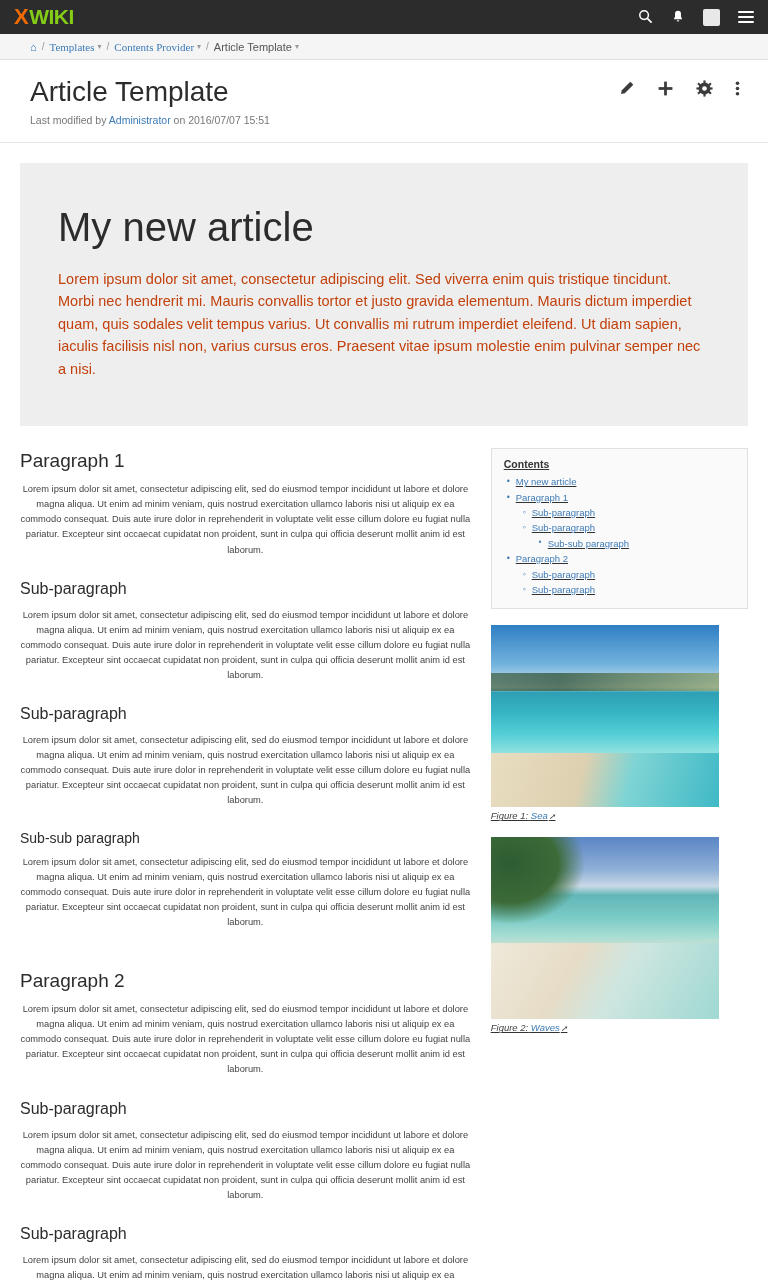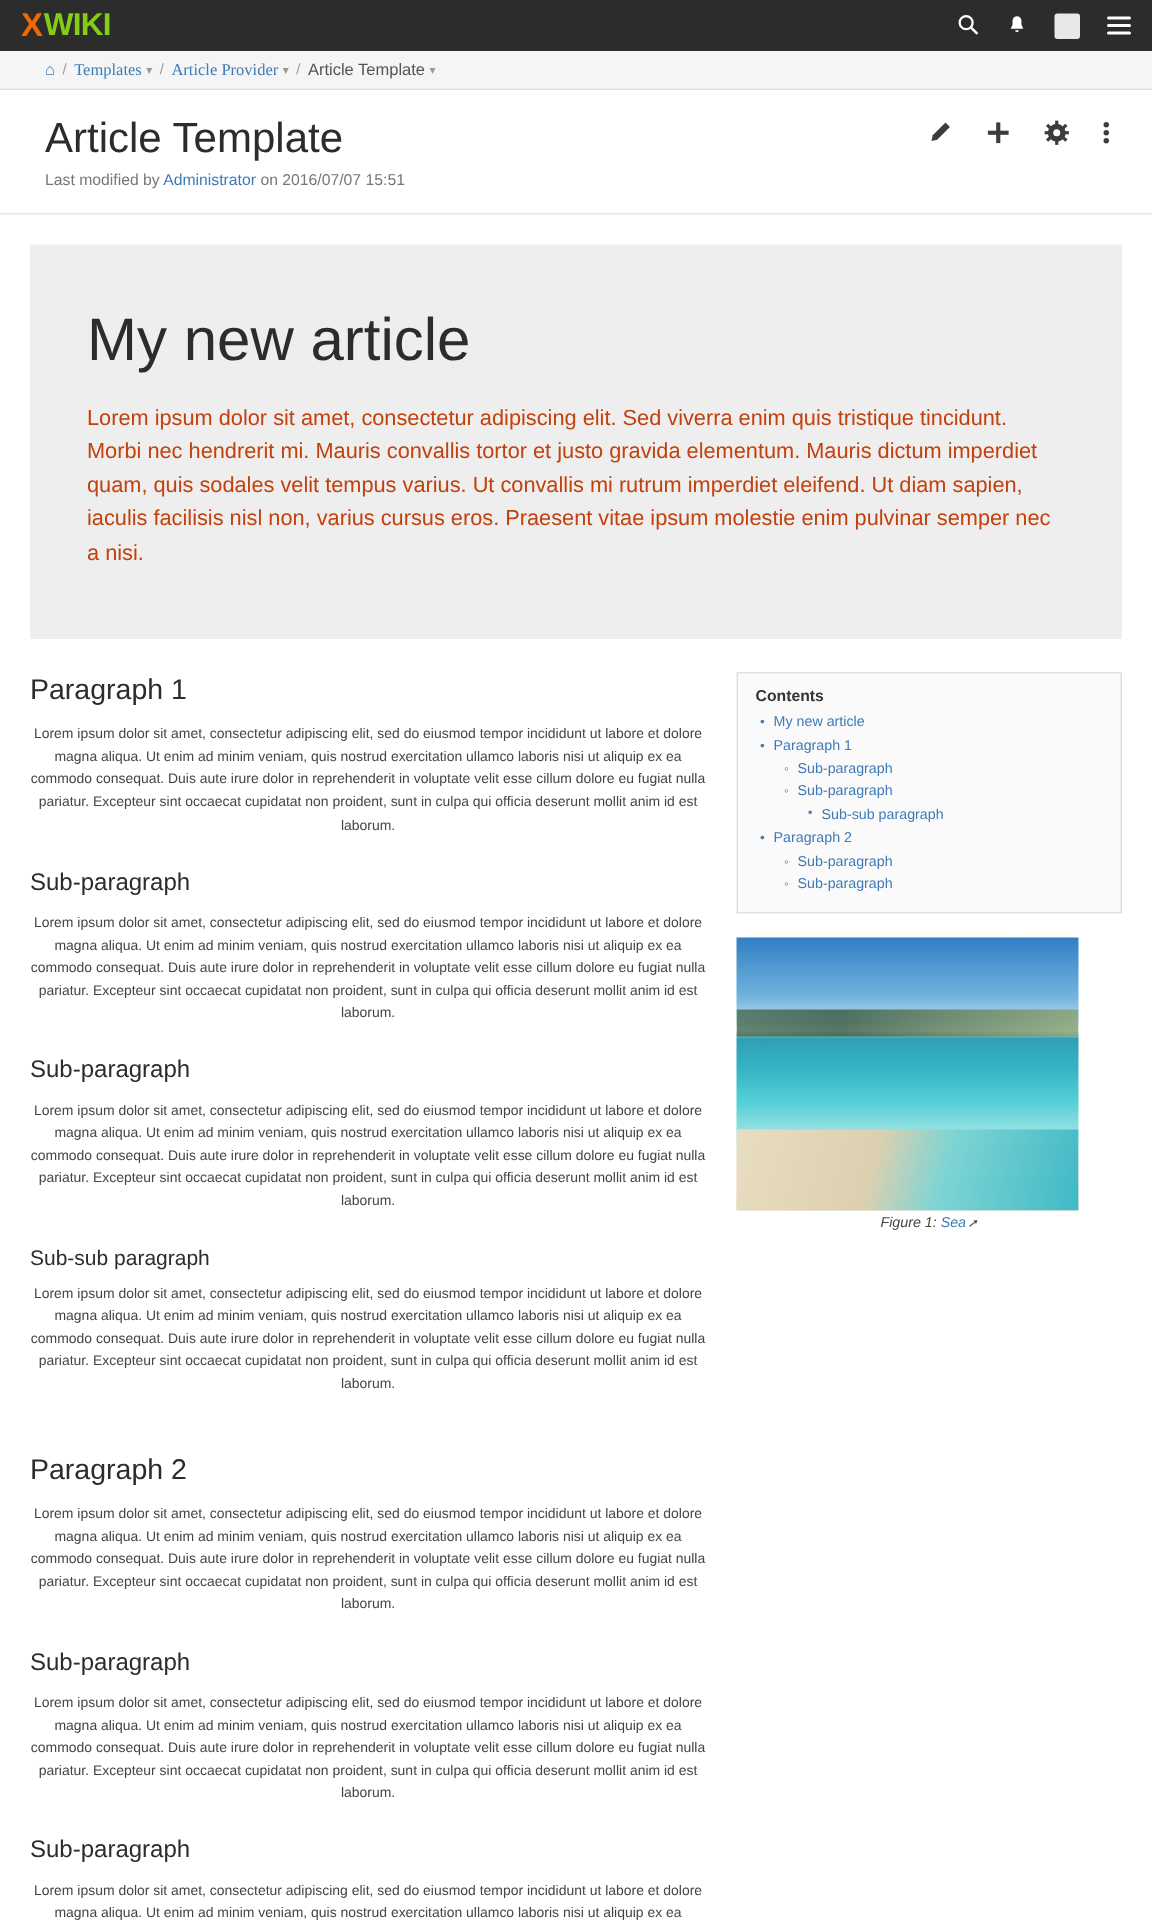--- a/index.html
+++ b/index.html
@@ -121,21 +121,21 @@
   }
 
   
   .content-wrap {
     display: flex;
     padding: 22px 20px 0 20px;
     gap: 20px;
     align-items: flex-start;
   }
   .main-col { width: 480px; }
-  .side-col { width: 274px; }
+  .side-col { width: 274px; text-decoration: underline; }
 
   .main-col h2 {
     font-size: 19px;
     font-weight: normal;
     color: #2c2c2c;
     margin: 0 0 10px 0;
     padding-top: 2px;
   }
   .main-col h3 {
     font-size: 16px;
@@ -192,21 +192,20 @@
     height: 182px;
     display: block;
     position: relative;
     overflow: hidden;
   }
   .fig-caption {
     font-size: 9.5px;
     font-style: italic;
     color: #444;
     margin-top: 3px;
-    text-align: center;
   }
   .fig-caption a { color: #3e7bb6; text-decoration: none; font-style: italic; }
   .ext-ico { font-size: 8px; margin-left: 1px; }
 
   
   .img-sea {
     background:
       linear-gradient(180deg, #2f7fc4 0%, #74b4dd 22%, #bcd9ea 31%, #ffffff 34%, #2f9fb5 37%, #35b4c4 48%, #54cfd6 60%, #8fe0e0 70%, #d9e7d2 78%, #e8e0c8 86%, #d8d2bc 100%);
     position: relative;
   }
@@ -288,21 +287,21 @@
     </span>
   </div>
 </div>
 
 <div class="breadcrumb-bar">
   <span class="home">⌂</span>
   <span class="sep">/</span>
   <a href="#">Templates</a>
   <span class="caret">▾</span>
   <span class="sep">/</span>
-  <a href="#">Article Provider</a>
+  <a href="#">Contents Provider</a>
   <span class="caret">▾</span>
   <span class="sep">/</span>
   <span class="current">Article Template</span>
   <span class="caret">▾</span>
 </div>
 
 <div class="page-head">
   <h1 class="page-title">Article Template</h1>
   <div class="page-meta">
     <span>Last modified by</span>
@@ -421,20 +420,27 @@
     </div>
 
     <div class="figure">
       <div class="fig-img img-sea"></div>
       <div class="fig-caption">
         <span>Figure 1:</span>
         <a href="#">Sea</a><span class="ext-ico">➚</span>
       </div>
     </div>
 
+    <div class="figure">
+      <div class="fig-img img-waves"></div>
+      <div class="fig-caption">
+        <span>Figure 2:</span>
+        <a href="#">Waves</a><span class="ext-ico">➚</span>
+      </div>
+    </div>
 
   </div>
 </div>
 
 <div class="doc-footer">
   <div>
     <span>Tags:</span>
     <span class="tags-toggle">[+]</span>
   </div>
   <div>

